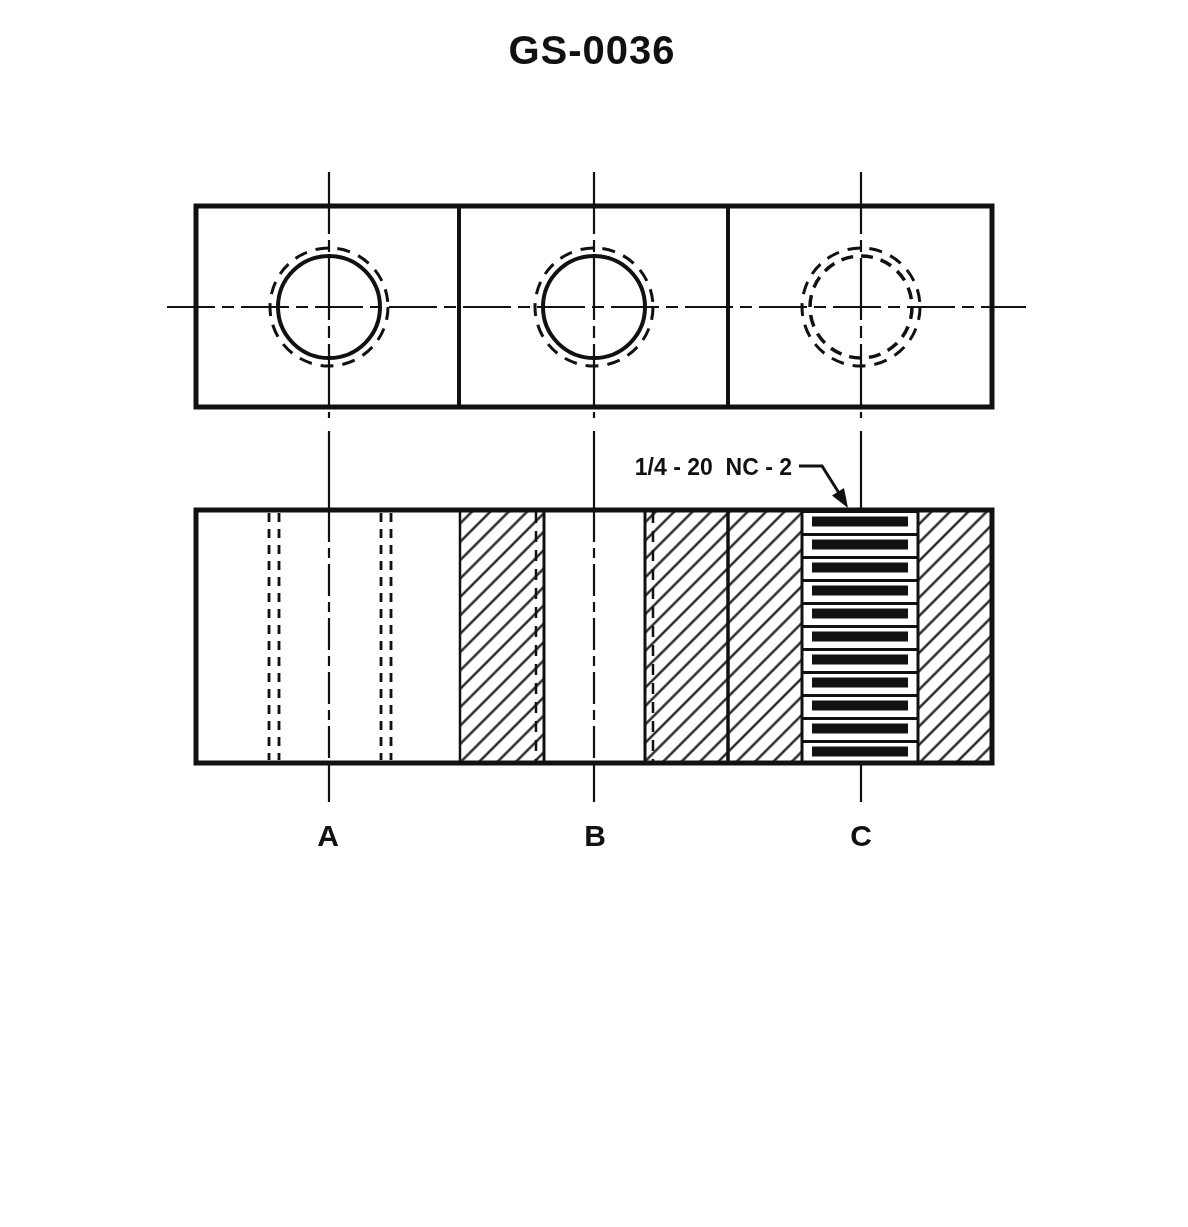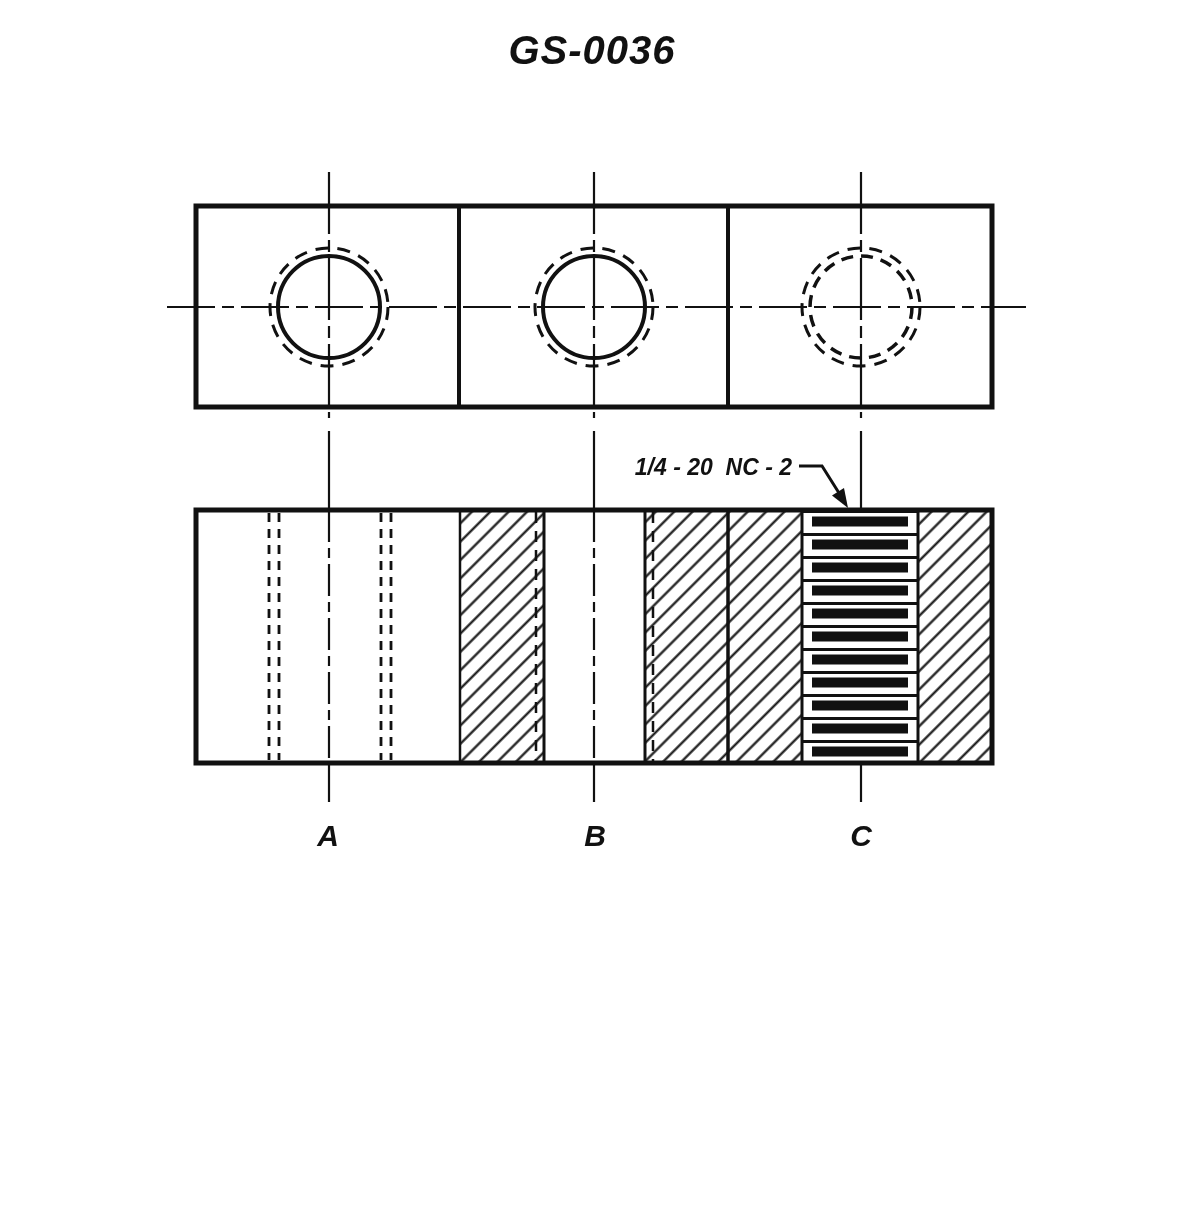--- a/index.html
+++ b/index.html
@@ -2,21 +2,20 @@
 <html><head>
 <meta charset="utf-8">
 <style>
   html, body { margin: 0; padding: 0; background: #ffffff; }
   .page {
     position: relative;
     width: 1188px;
     height: 1227px;
     background: #a3a3a3;
     font-family: "Liberation Sans", sans-serif;
-    font-style: italic;
   }
   svg { display: block; }
   text {
     font-family: "Liberation Sans", "DejaVu Sans", sans-serif;
     fill: #111111;
     white-space: pre;
   }
   .title-text   { font-size: 40px; font-weight: bold; letter-spacing: 1px; }
   .callout-text { font-size: 23px; font-weight: bold; }
   .label-text   { font-size: 30px; font-weight: bold; }

